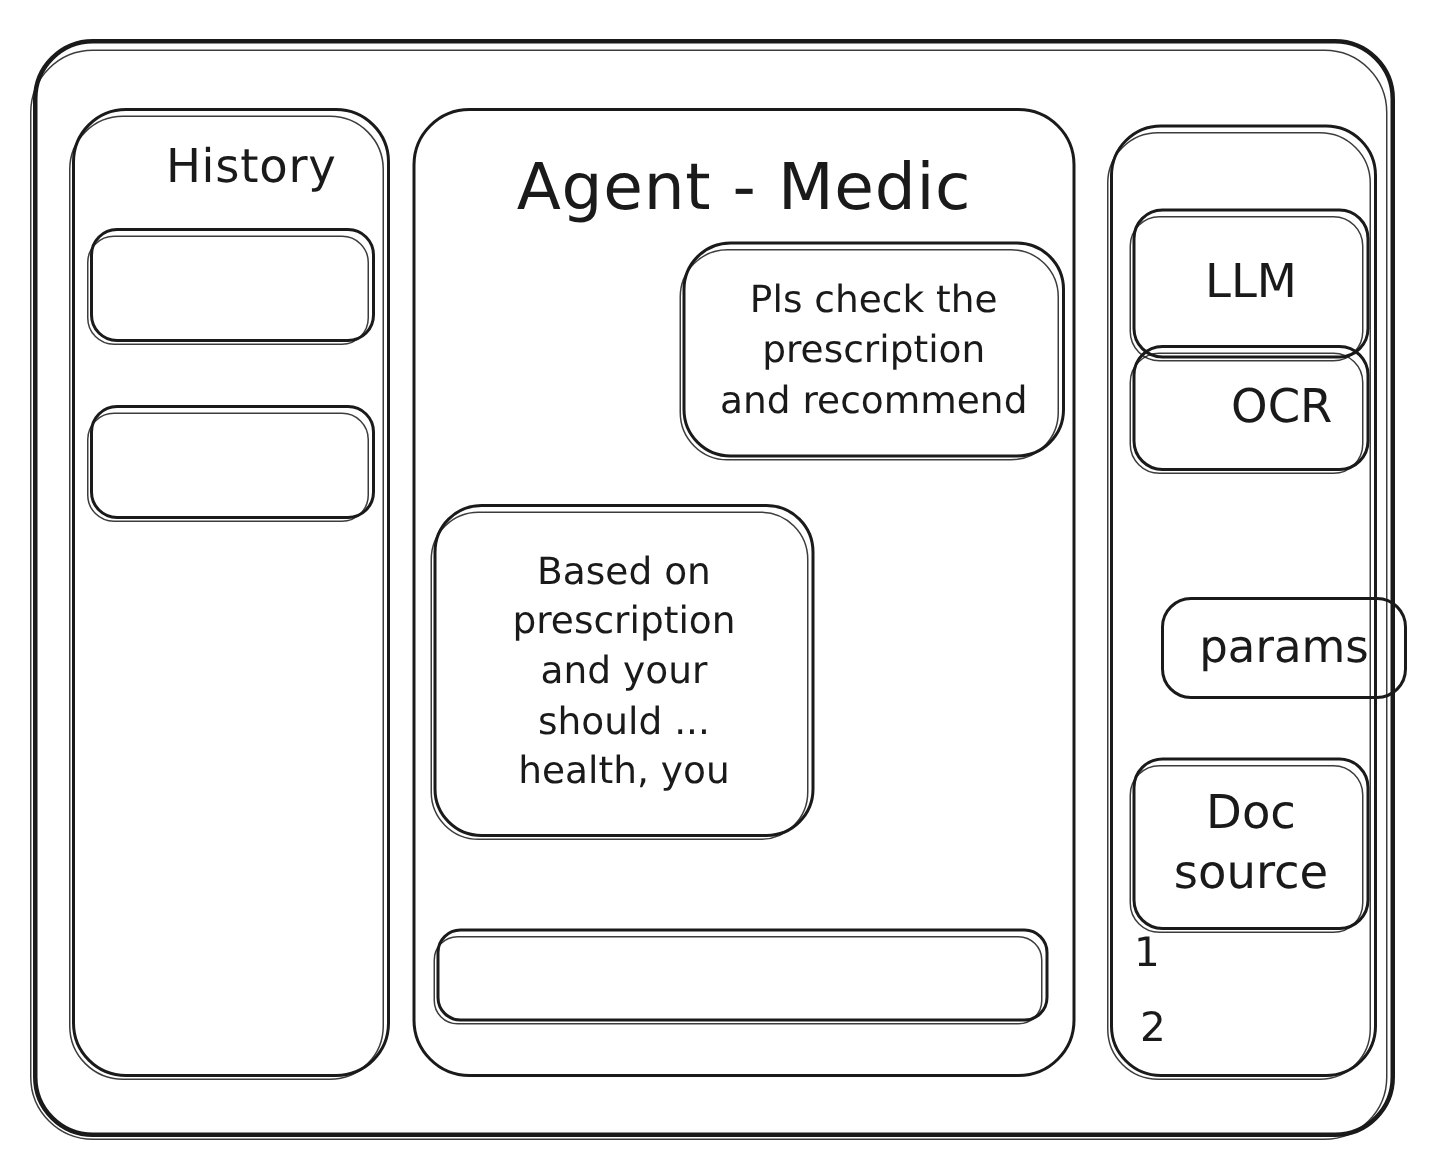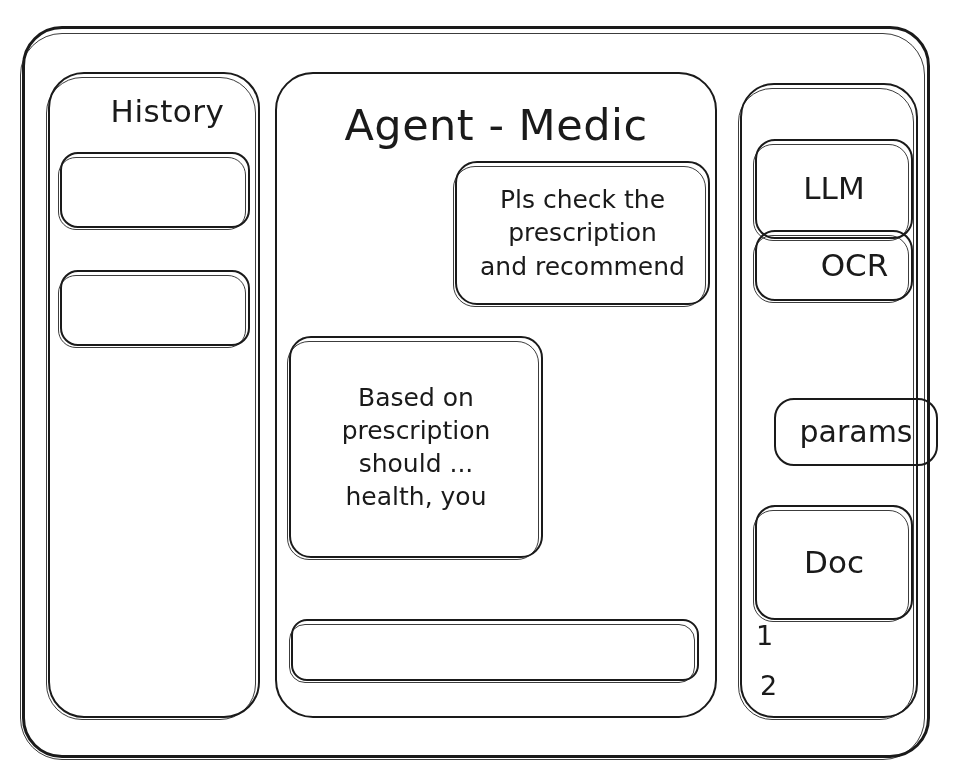--- a/index.html
+++ b/index.html
@@ -81,21 +81,21 @@
     position: absolute;
     left: 275px; top: 100px;
     width: 442px;
     text-align: center;
     font-size: 43px;
     letter-spacing: .5px;
   }
 
   
   .bubble {
-    border-radius: 22px;
+    border-radius: 32px;
     display: flex;
     flex-direction: column;
     justify-content: center;
     padding: 8px 14px;
     font-size: 25px;
     line-height: 1.33;
   }
   #user-bubble {
     left: 455px; top: 161px;
     width: 255px; height: 144px;
@@ -124,21 +124,21 @@
   .tool-box {
     border-radius: 20px;
     display: flex;
     flex-direction: column;
     align-items: center;
     justify-content: center;
     font-size: 31px;
     line-height: 1.28;
   }
   #tool-llm    { left: 755px; top: 139px; width: 158px; height: 100px; }
-  #tool-ocr    { left: 755px; top: 230px; width: 158px; height: 71px; padding-left: 41px; }
+  #tool-ocr    { left: 755px; top: 230px; width: 158px; height: 84px; padding-left: 41px; }
   #tool-params { left: 750px; top: 398px; width: 164px; height: 68px; font-size: 30px; margin-left: 24px; }
   #tool-doc-source { left: 755px; top: 505px; width: 158px; height: 115px; }
 
   .doc-ref {
     position: absolute;
     font-size: 27px;
     line-height: 1;
   }
   #doc-ref-1 { left: 756px; top: 622px; }
   #doc-ref-2 { left: 760px; top: 672px; }
@@ -158,28 +158,30 @@
 
 <div class="sketch bubble" id="user-bubble">
   <span class="bubble-line">Pls check the</span>
   <span class="bubble-line">prescription</span>
   <span class="bubble-line">and recommend</span>
 </div>
 
 <div class="sketch bubble" id="agent-bubble">
   <span class="bubble-line">Based on</span>
   <span class="bubble-line">prescription</span>
+  <span class="bubble-line">and your</span>
   <span class="bubble-line">should ...</span>
   <span class="bubble-line">health, you</span>
 </div>
 
 <div class="sketch" id="composer-input" placeholder=""></div>
 
 <div class="sketch" id="tools-panel"></div>
 <div class="sketch tool-box" id="tool-llm">LLM</div>
 <div class="sketch tool-box" id="tool-ocr">OCR</div>
 <div class="sketch tool-box nodouble" id="tool-params">params</div>
 
 <div class="sketch tool-box" id="tool-doc-source">
   <span>Doc</span>
+  <span>source</span>
 </div>
 <div class="doc-ref" id="doc-ref-1">1</div>
 <div class="doc-ref" id="doc-ref-2">2</div>
 
 </body></html>

